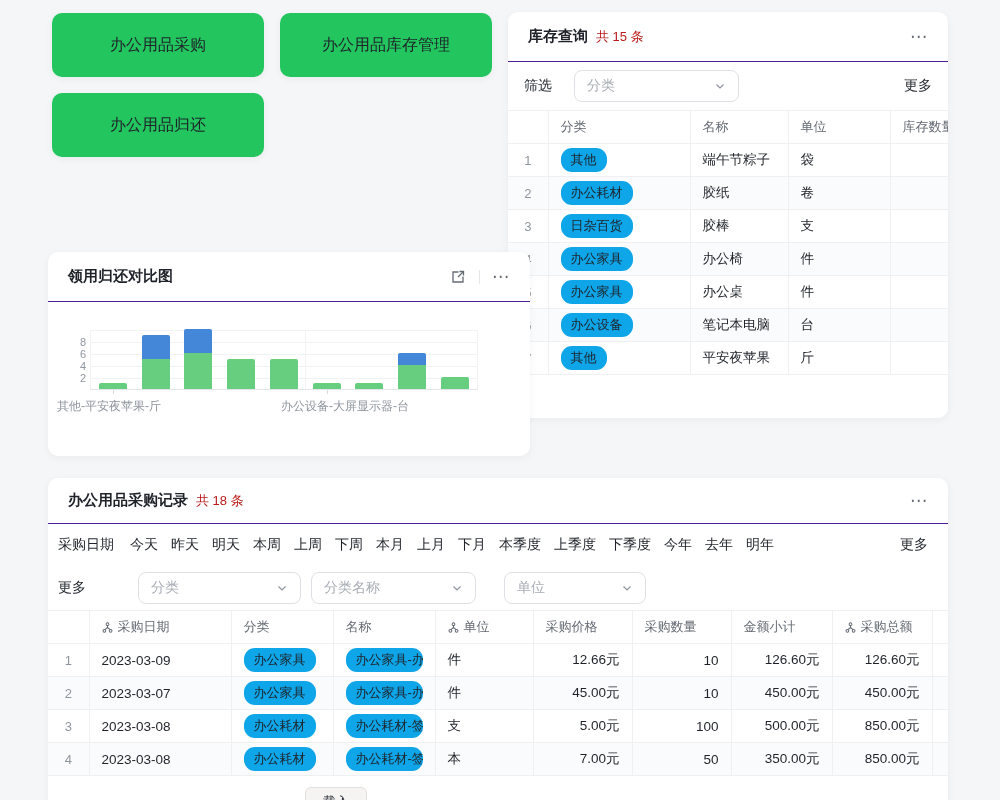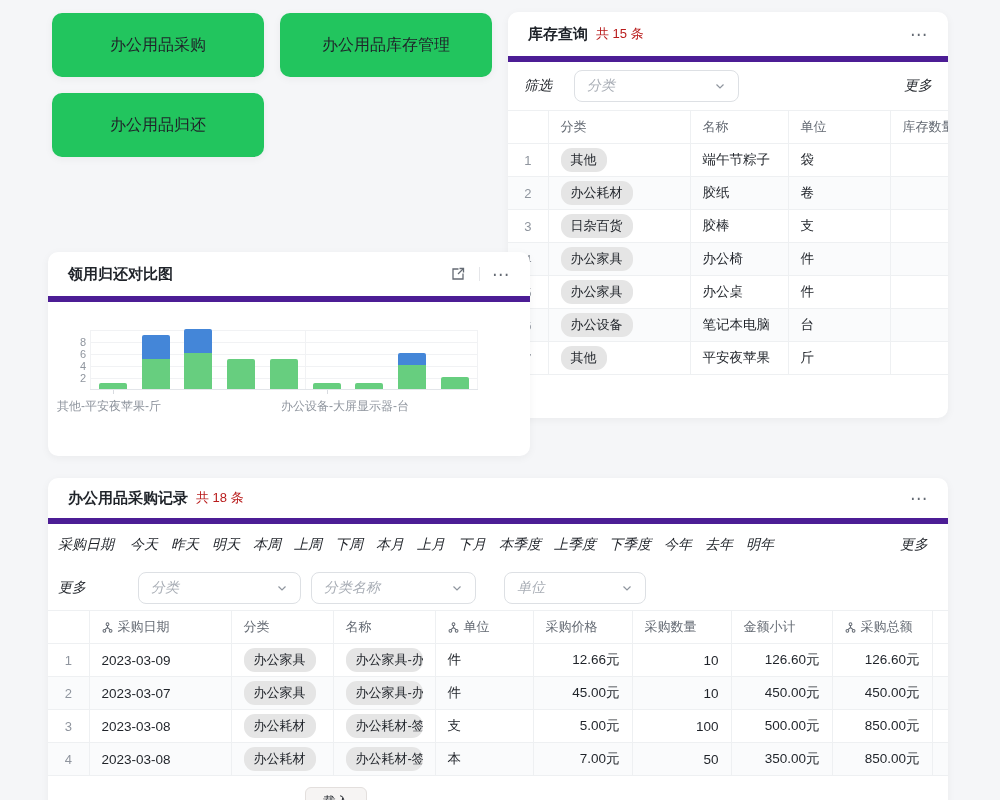--- a/index.html
+++ b/index.html
@@ -7,46 +7,46 @@
   body { font-family:"Liberation Sans","DejaVu Sans",sans-serif; background:#f5f6f8; position:relative; color:#1f2329; }
   .page { position:absolute; inset:0; }
 
   .panel { position:absolute; background:#fff; border-radius:10px; box-shadow:0 2px 8px rgba(31,35,41,.05); }
 
   
   .btn-grid { position:absolute; left:52px; top:13px; width:440px; display:grid; grid-template-columns:212px 212px; grid-auto-rows:64px; gap:16px; }
   .nav-btn { background:#22c55e; border:none; border-radius:10px; box-shadow:0 2px 8px rgba(31,35,41,.05); font-size:16px; color:#1f2329; display:flex; align-items:center; justify-content:center; cursor:pointer; font-family:inherit; }
 
   
-  .panel-head { height:50px; display:flex; align-items:center; padding:0 20px; border-bottom:6px solid #4c1d95; }
+  .panel-head { height:50px; display:flex; align-items:center; padding:0 20px; border-bottom:1px solid #4c1d95; }
   .panel-title { font-size:15px; font-weight:bold; color:#1f2329; }
   .panel-count { font-size:13px; color:#b91c1c; margin-left:8px; }
   .head-right { margin-left:auto; display:flex; align-items:center; gap:12px; }
   .ellipsis { font-size:17px; color:#646a73; letter-spacing:1px; cursor:pointer; line-height:1; user-select:none; }
   .icon-btn { width:18px; height:18px; display:flex; align-items:center; justify-content:center; cursor:pointer; color:#646a73; }
   .vdiv { width:1px; height:14px; background:#e5e6e9; }
 
   
-  .filter-row { display:flex; align-items:center;font-style:italic; }
+  .filter-row { display:flex; align-items:center; }
   .filter-label { font-size:14px; color:#1f2329; }
   .select { height:32px; border:1px solid #dde0e4; border-radius:8px; background:#fff; display:flex; align-items:center; padding:0 12px; cursor:pointer; }
   .select .ph { font-size:14px; color:#a8adb5; }
   .select svg { margin-left:auto; }
   .more-link { font-size:14px; color:#1f2329; cursor:pointer; }
 
   
   .tbl-wrap { overflow:hidden; }
   table { border-collapse:collapse; table-layout:fixed; }
   th,td { border-right:1px solid #eef0f2; border-bottom:1px solid #eef0f2; padding:0 12px; height:33px; white-space:nowrap; overflow:hidden; text-align:left; font-weight:normal; }
   thead th { color:#646a73; font-size:13px; border-top:1px solid #eef0f2; background:#fff; }
   td { font-size:13.5px; color:#1f2329; }
   tbody tr:nth-child(even) td { background:#fafbfc; }
   td.num, th.num { color:#8f959e; text-align:center; padding:0 4px; font-size:13px; }
   td.r { text-align:right; }
-  .tag { display:inline-block; background:#e5e5e5; border-radius:11px; padding:3px 10px; font-size:13px; color:#1f2329; max-width:100%; overflow:hidden; white-space:nowrap; vertical-align:middle; }
+  .tag { display:inline-block; background:#0ea5e9; border-radius:11px; padding:3px 10px; font-size:13px; color:#1f2329; max-width:100%; overflow:hidden; white-space:nowrap; vertical-align:middle; }
   th .lk { display:inline-block; vertical-align:-2px; margin-right:5px; }
 
   
   .inv-panel { left:508px; top:12px; width:440px; height:406px; }
   .inv-filter { height:48px; padding-left:16px; padding-right:16px; }
   .inv-filter .select { width:165px; margin-left:22px; }
   .inv-filter .more-link { margin-left:auto; }
   .inv-tbl th,.inv-tbl td { }
   .inv-tbl { width:500px; }
 

